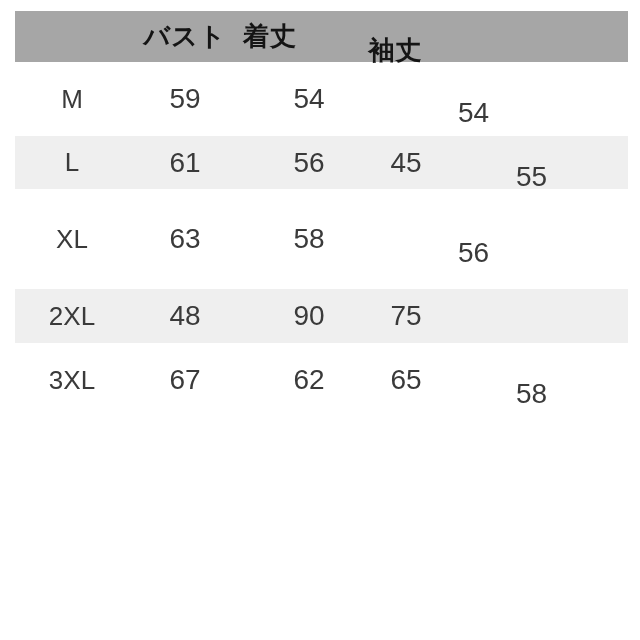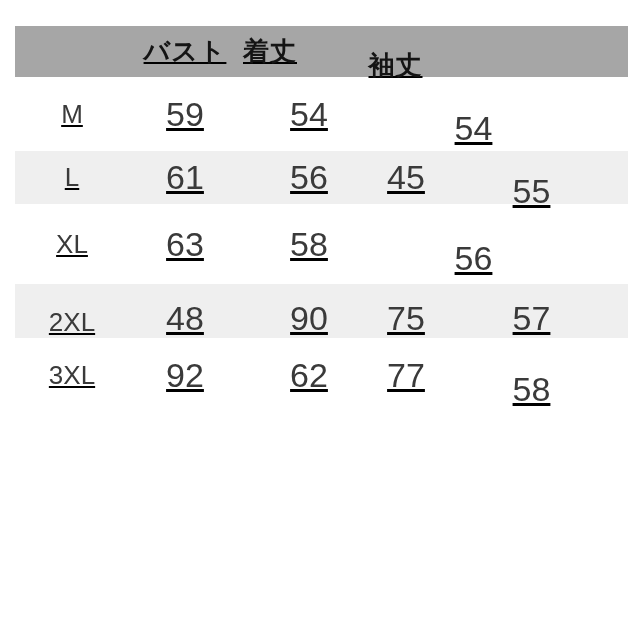--- a/index.html
+++ b/index.html
@@ -11,23 +11,22 @@
     position: relative;
     width: 640px;
     height: 640px;
     background: #ffffff;
     overflow: hidden;
     font-family: "Liberation Sans", sans-serif;
   }
   .size-table {
     position: absolute;
     left: 15px;
-    top: 26px;
+    top: 11px;
     width: 613px;
-    text-decoration: underline;
   }
   .hdr-row {
     display: flex;
     align-items: center;
     height: 51px;
     background: #a6a6a6;
   }
   .hdr-row .cell {
     font-family: "DejaVu Serif", "Liberation Serif", serif;
     font-size: 26px;
@@ -46,27 +45,27 @@
   .c1 { width: 114px; }
   .c2 { width: 112px; }
   .c3 { width: 136px; }
   .c4 { width: 58px;  }
   .c5 { width: 193px; margin-top: 28px; }
   .size-cell {
     font-size: 26px;
     color: #3a3a3a;
   }
   .num-cell {
-    font-size: 34px;
+    font-size: 28px;
     color: #3a3a3a;
   }
   .r0 { height: 74px; }
   .r1 { height: 53px; background: #efefef; }
-  .r2 { height: 80px; }
-  .r3 { height: 54px; background: #efefef; align-items: flex-end; }
+  .r2 { height: 100px; }
+  .r3 { height: 54px; background: #efefef; }
   .r4 { height: 74px; }
 </style>
 </head>
 <body>
 
 <div class="canvas">
   <div class="size-table">
 
     <div class="hdr-row">
       <div class="cell c1"></div>
@@ -95,25 +94,24 @@
       <div class="cell c2 num-cell">63</div>
       <div class="cell c3 num-cell">58</div>
       <div class="cell c5 num-cell">56</div>
     </div>
 
     <div class="row r3">
       <div class="cell c1 size-cell">2XL</div>
       <div class="cell c2 num-cell">48</div>
       <div class="cell c3 num-cell">90</div>
       <div class="cell c4 num-cell">75</div>
-      <div class="cell c5 num-cell">57</div>
     </div>
 
     <div class="row r4">
       <div class="cell c1 size-cell">3XL</div>
-      <div class="cell c2 num-cell">92</div>
+      <div class="cell c2 num-cell">67</div>
       <div class="cell c3 num-cell">62</div>
-      <div class="cell c4 num-cell">77</div>
+      <div class="cell c4 num-cell">65</div>
       <div class="cell c5 num-cell">58</div>
     </div>
 
   </div>
 </div>
 
 </body></html>

